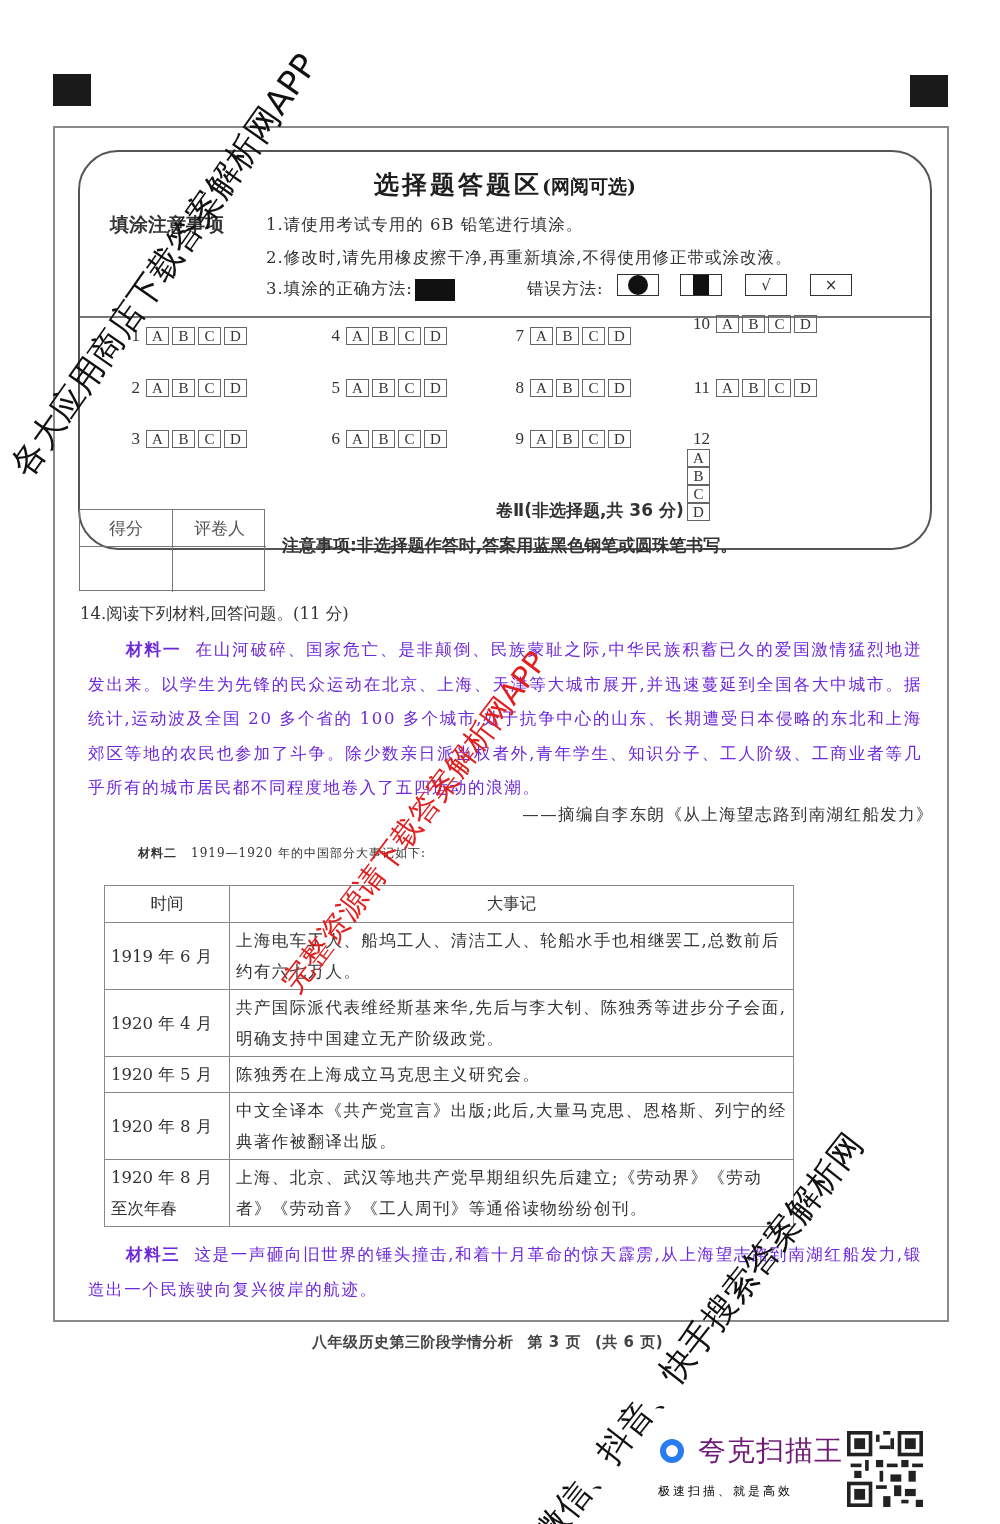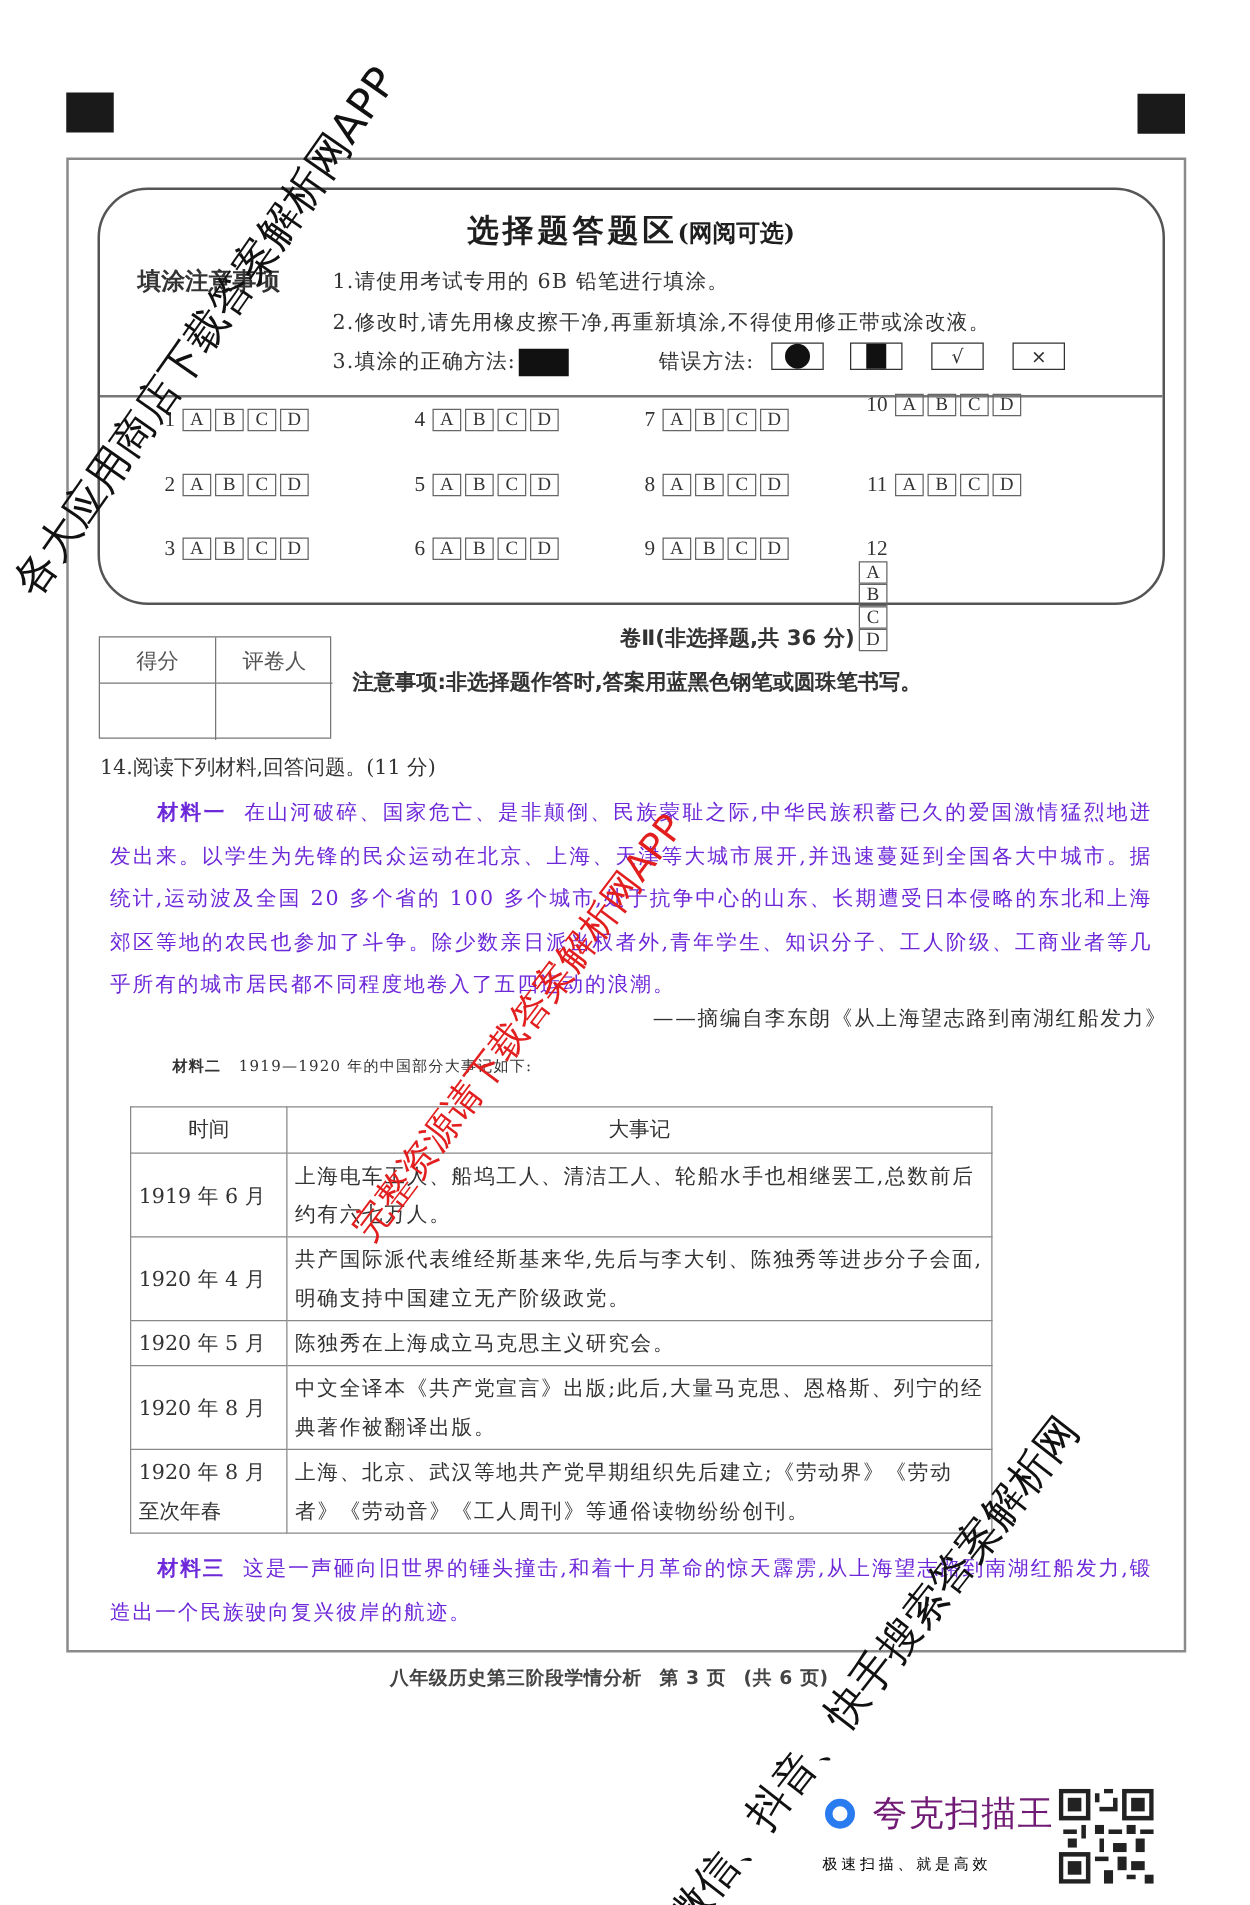--- a/index.html
+++ b/index.html
@@ -2,21 +2,21 @@
 <html><head>
 <meta charset="utf-8">
 <style>
   html, body { margin:0; padding:0; }
   body { width:1000px; height:1524px; background:#ffffff; position:relative; overflow:hidden;
          font-family:"DejaVu Serif", "Liberation Serif", serif; color:#2a2a2a; }
   .reg-mark { position:absolute; width:38px; height:32px; background:#1a1a1a; }
   #reg-left { left:53px; top:74px; }
   #reg-right { left:910px; top:75px; }
   .page-frame { position:absolute; left:53px; top:126px; width:896px; height:1196px; border:2px solid #8a8a8a; box-sizing:border-box; }
-  .mc-box { position:absolute; left:78px; top:150px; width:854px; height:334px; border:2.5px solid #555; border-radius:40px; box-sizing:border-box; }
+  .mc-box { position:absolute; left:78px; top:150px; width:854px; height:400px; border:2.5px solid #555; border-radius:40px; box-sizing:border-box; }
   .mc-title { position:absolute; left:0; right:0; top:16px; text-align:center; font-size:25px; font-weight:bold; letter-spacing:3px; color:#1e1e1e; }
   .mc-title .sub { font-size:19px; letter-spacing:0; }
   .notes-label { position:absolute; left:30px; top:60px; font-size:19px; font-weight:bold; font-family:"DejaVu Sans", sans-serif; color:#333; }
   .note { position:absolute; left:186px; font-size:16.5px; color:#333; letter-spacing:1px; }
   #note1 { top:62px; } #note2 { top:95px; } #note3 { top:126px; }
   .fill-sq { display:inline-block; width:40px; height:22px; background:#111; vertical-align:middle; margin-left:2px; }
   .wrong-label { position:absolute; left:447px; top:126px; font-size:16.5px; color:#333; letter-spacing:1px; }
   .wrong-sample { position:absolute; top:122px; width:42px; height:22px; border:1.5px solid #333; box-sizing:border-box; display:flex; align-items:center; justify-content:center; font-size:15px; color:#333; font-family:"DejaVu Sans", sans-serif; }
   #wrong1 { left:537px; } #wrong2 { left:600px; } #wrong3 { left:665px; } #wrong4 { left:730px; }
   .ellipse { width:20px; height:20px; background:#111; border-radius:50%; }

